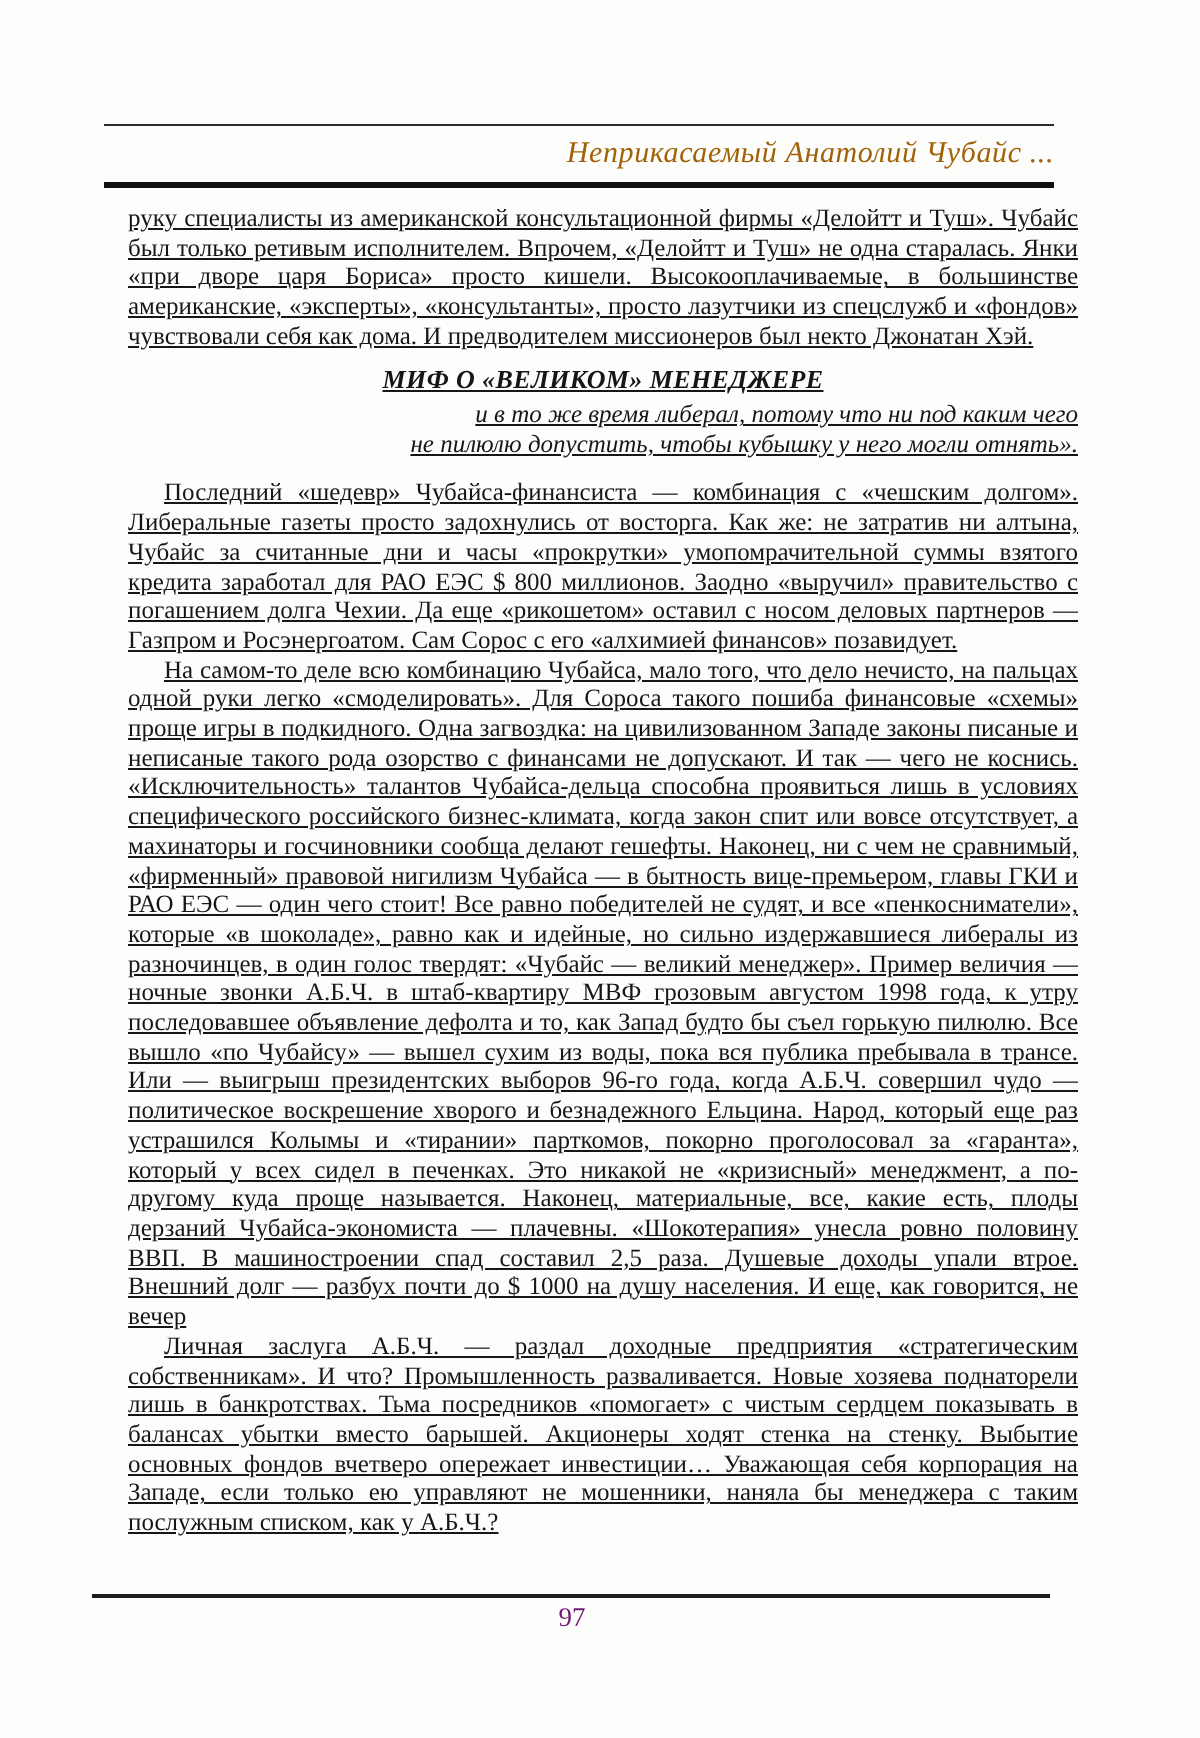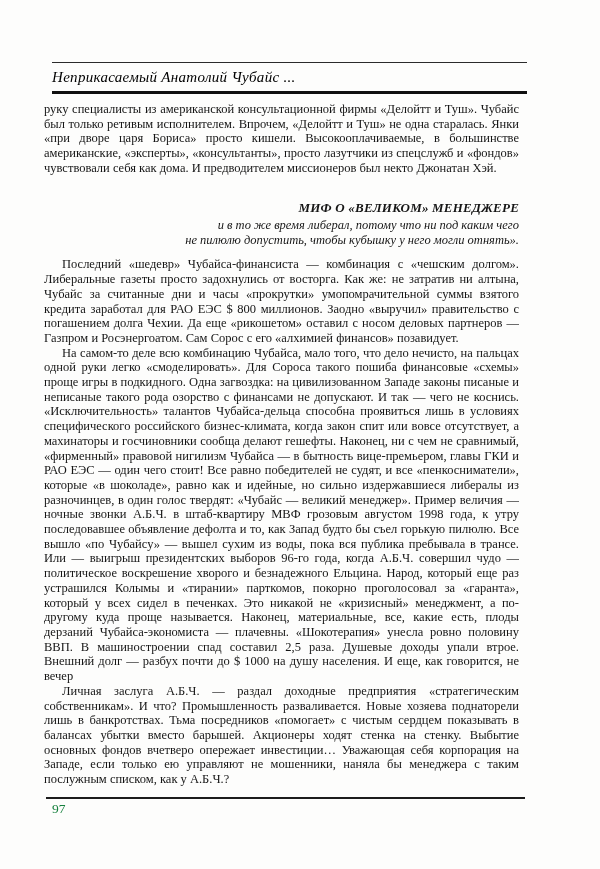--- a/index.html
+++ b/index.html
@@ -20,51 +20,53 @@
     position: absolute;
     top: 62px; left: 52px;
     width: 475px; height: 1px;
     background: #2b2b2b;
   }
   .running-title {
     position: absolute;
     top: 64px; left: 52px;
     width: 475px; height: 26px;
     line-height: 26px;
+    text-align: right;
     font-style: italic;
     font-size: 15px;
     letter-spacing: 0.3px;
-    color: #000000;
+    color: #a16207;
     white-space: nowrap;
   }
   .rule-thick {
     position: absolute;
     top: 91px; left: 52px;
     width: 475px; height: 3px;
     background: #101010;
   }
 
   
   .text-block {
     position: absolute;
-    top: 102px; left: 44px;
+    top: 102px; left: 64px;
     width: 475px; height: 692px;
     overflow: hidden;
     font-size: 12.5px;
     line-height: 14.7px;
     text-align: justify;
     hyphens: auto;
+    text-decoration: underline;
     -webkit-hyphens: auto;
   }
   .para { margin: 0; text-indent: 18px; }
   .para.noindent { text-indent: 0; }
 
   .section-title {
-    margin: 25px 0 3px 0;
-    text-align: right;
+    margin: 7px 0 3px 0;
+    text-align: center;
     font-size: 13px;
     font-weight: bold;
     font-style: italic;
     letter-spacing: 0.2px;
     text-indent: 0;
   }
 
   .epigraph {
     margin: 1px 0 10px 0;
     text-align: right;
@@ -78,23 +80,23 @@
   .footer-rule {
     position: absolute;
     top: 797px; left: 46px;
     width: 479px; height: 2px;
     background: #1c1c1c;
   }
   .page-number {
     position: absolute;
     top: 801px; left: 52px;
     width: 468px;
-    text-align: left;
+    text-align: center;
     font-size: 13.5px;
-    color: #15803d;
+    color: #701a75;
   }
 </style>
 </head>
 <body>
 
 <div class="page">
 
   <div class="rule-thin"></div>
   <div class="running-title">Неприкасаемый Анатолий Чубайс ...</div>
   <div class="rule-thick"></div>

